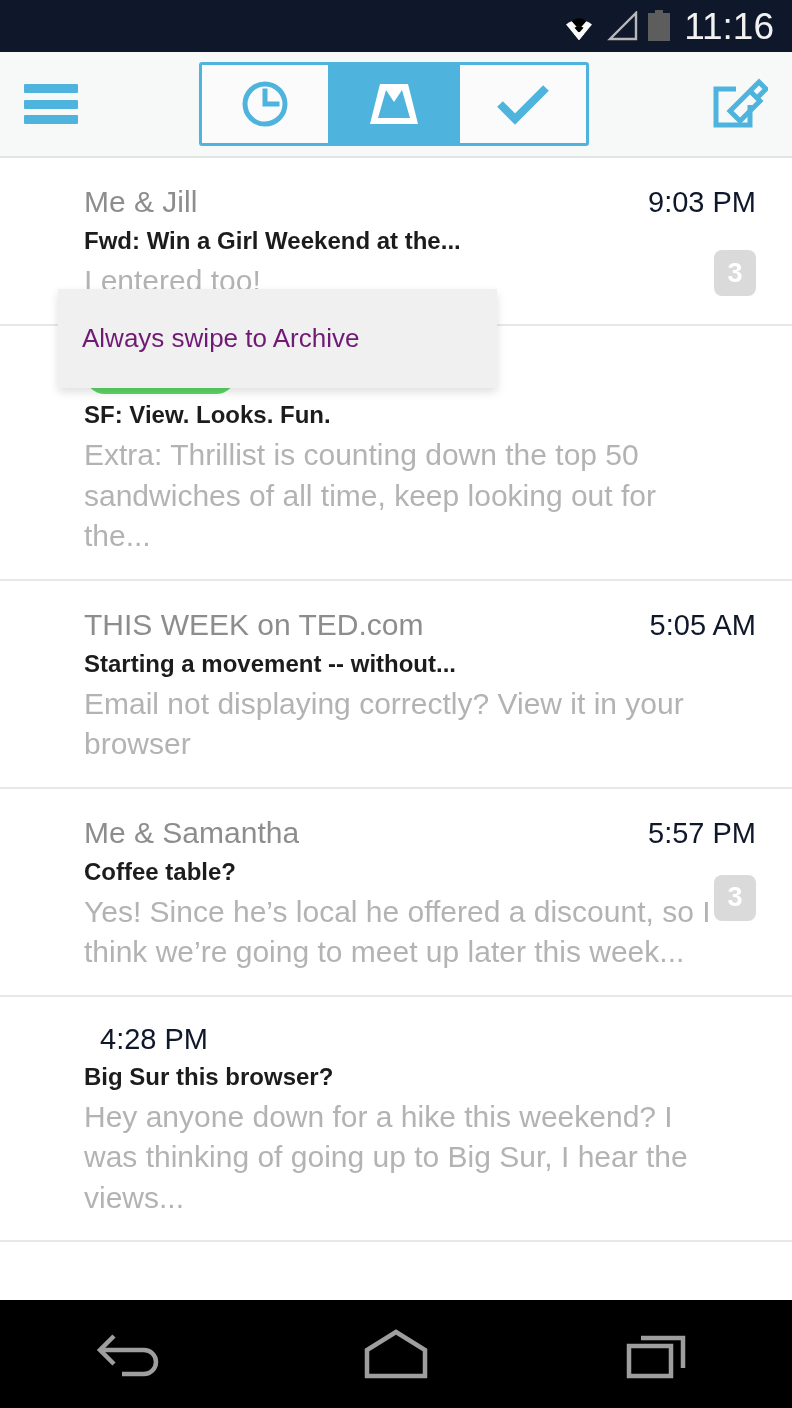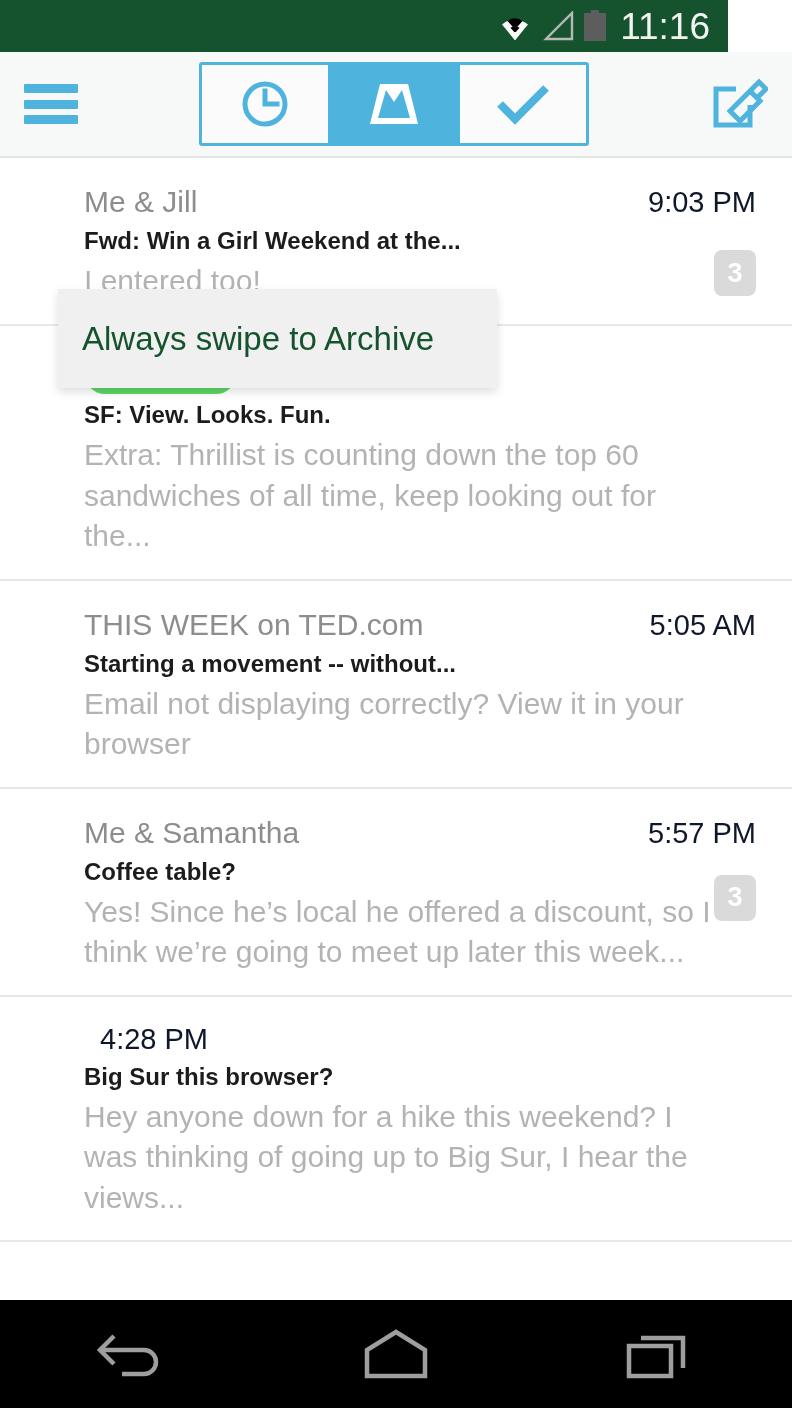--- a/index.html
+++ b/index.html
@@ -7,22 +7,22 @@
     width:792px; height:1408px;
     background:#ffffff;
     font-family:"Liberation Sans", sans-serif;
     overflow:hidden;
   }
   #screen { position:relative; width:792px; height:1408px; background:#fff; }
 
   
   .status-bar {
     position:absolute; top:0; left:0;
-    width:728px; height:52px;
-    background:#14532d;
+    width:792px; height:52px;
+    background:#0f172a;
     display:flex; align-items:center; justify-content:flex-end;
     padding-right:18px;
   }
   .status-icons { display:flex; align-items:center; gap:7px; }
   .status-time {
     color:#f2f2f2; font-size:37px; font-weight:400;
     letter-spacing:0px; margin-left:12px; line-height:1;
     font-family:"Liberation Sans", sans-serif;
   }
 
@@ -99,21 +99,21 @@
   
   .tooltip {
     position:absolute; left:58px; top:289px;
     width:439px; height:99px;
     background:#f0f0f0;
     box-shadow:0 4px 9px rgba(0,0,0,0.13);
     display:flex; align-items:center;
     padding-left:24px;
     z-index:50;
   }
-  .tooltip-text { font-size:33px; color:#14532d; font-weight:400; }
+  .tooltip-text { font-size:26px; color:#701a75; font-weight:400; }
 
   
   .nav-bar {
     position:absolute; bottom:0; left:0;
     width:792px; height:108px;
     background:#000000;
     display:flex; align-items:center; justify-content:space-around;
   }
   .nav-btn { width:120px; height:80px; display:flex; align-items:center;
              justify-content:center; cursor:pointer; }
@@ -203,21 +203,21 @@
           <span class="pill">
             <svg class="tick" viewBox="0 0 24 24">
               <path d="M3 12 L9 18 L21 5" fill="none" stroke="#ffffff" stroke-width="4" stroke-linecap="round" stroke-linejoin="round"></path>
             </svg>
             <span>Thrillist</span>
           </span>
         </div>
         <div class="time"></div>
       </div>
       <div class="subject">SF: View. Looks. Fun.</div>
-      <div class="preview">Extra: Thrillist is counting down the top 60 sandwiches of all time, keep looking out for the...</div>
+      <div class="preview">Extra: Thrillist is counting down the top 50 sandwiches of all time, keep looking out for the...</div>
     </div>
 
     <div class="mail-row">
       <div class="row-top">
         <div class="sender">THIS WEEK on TED.com</div>
         <div class="time">5:05 AM</div>
       </div>
       <div class="subject">Starting a movement -- without...</div>
       <div class="preview">Email not displaying correctly? View it in your browser</div>
     </div>

